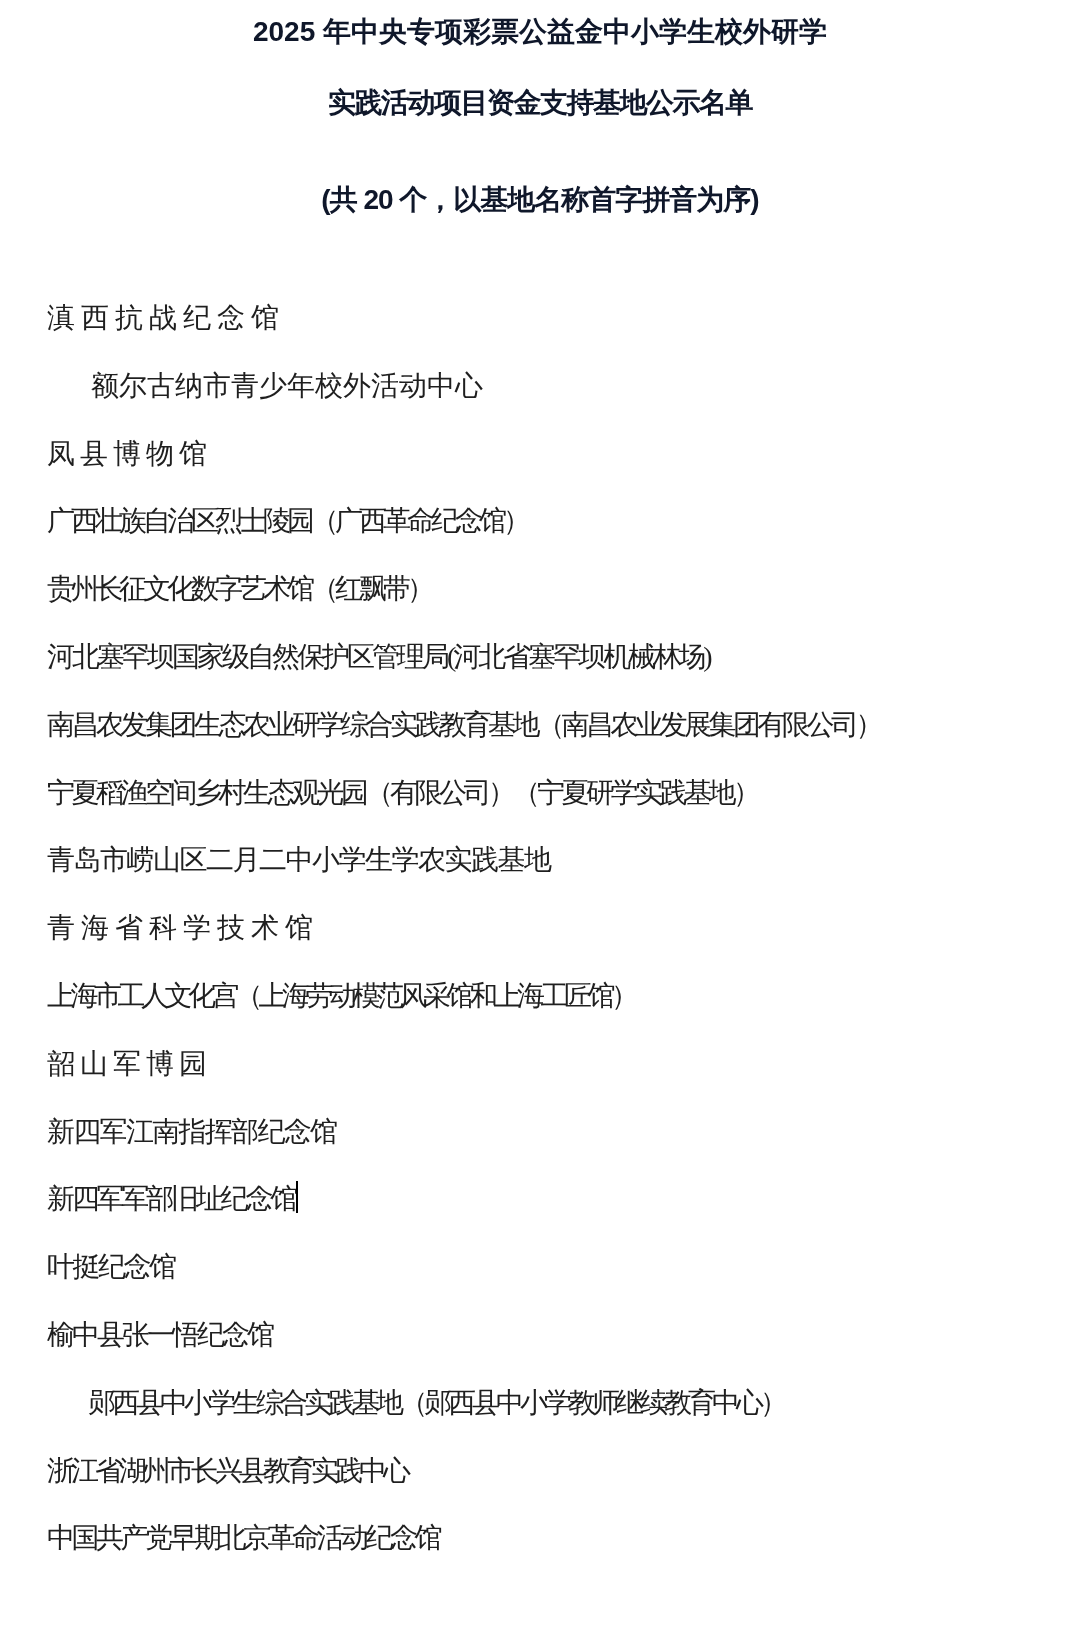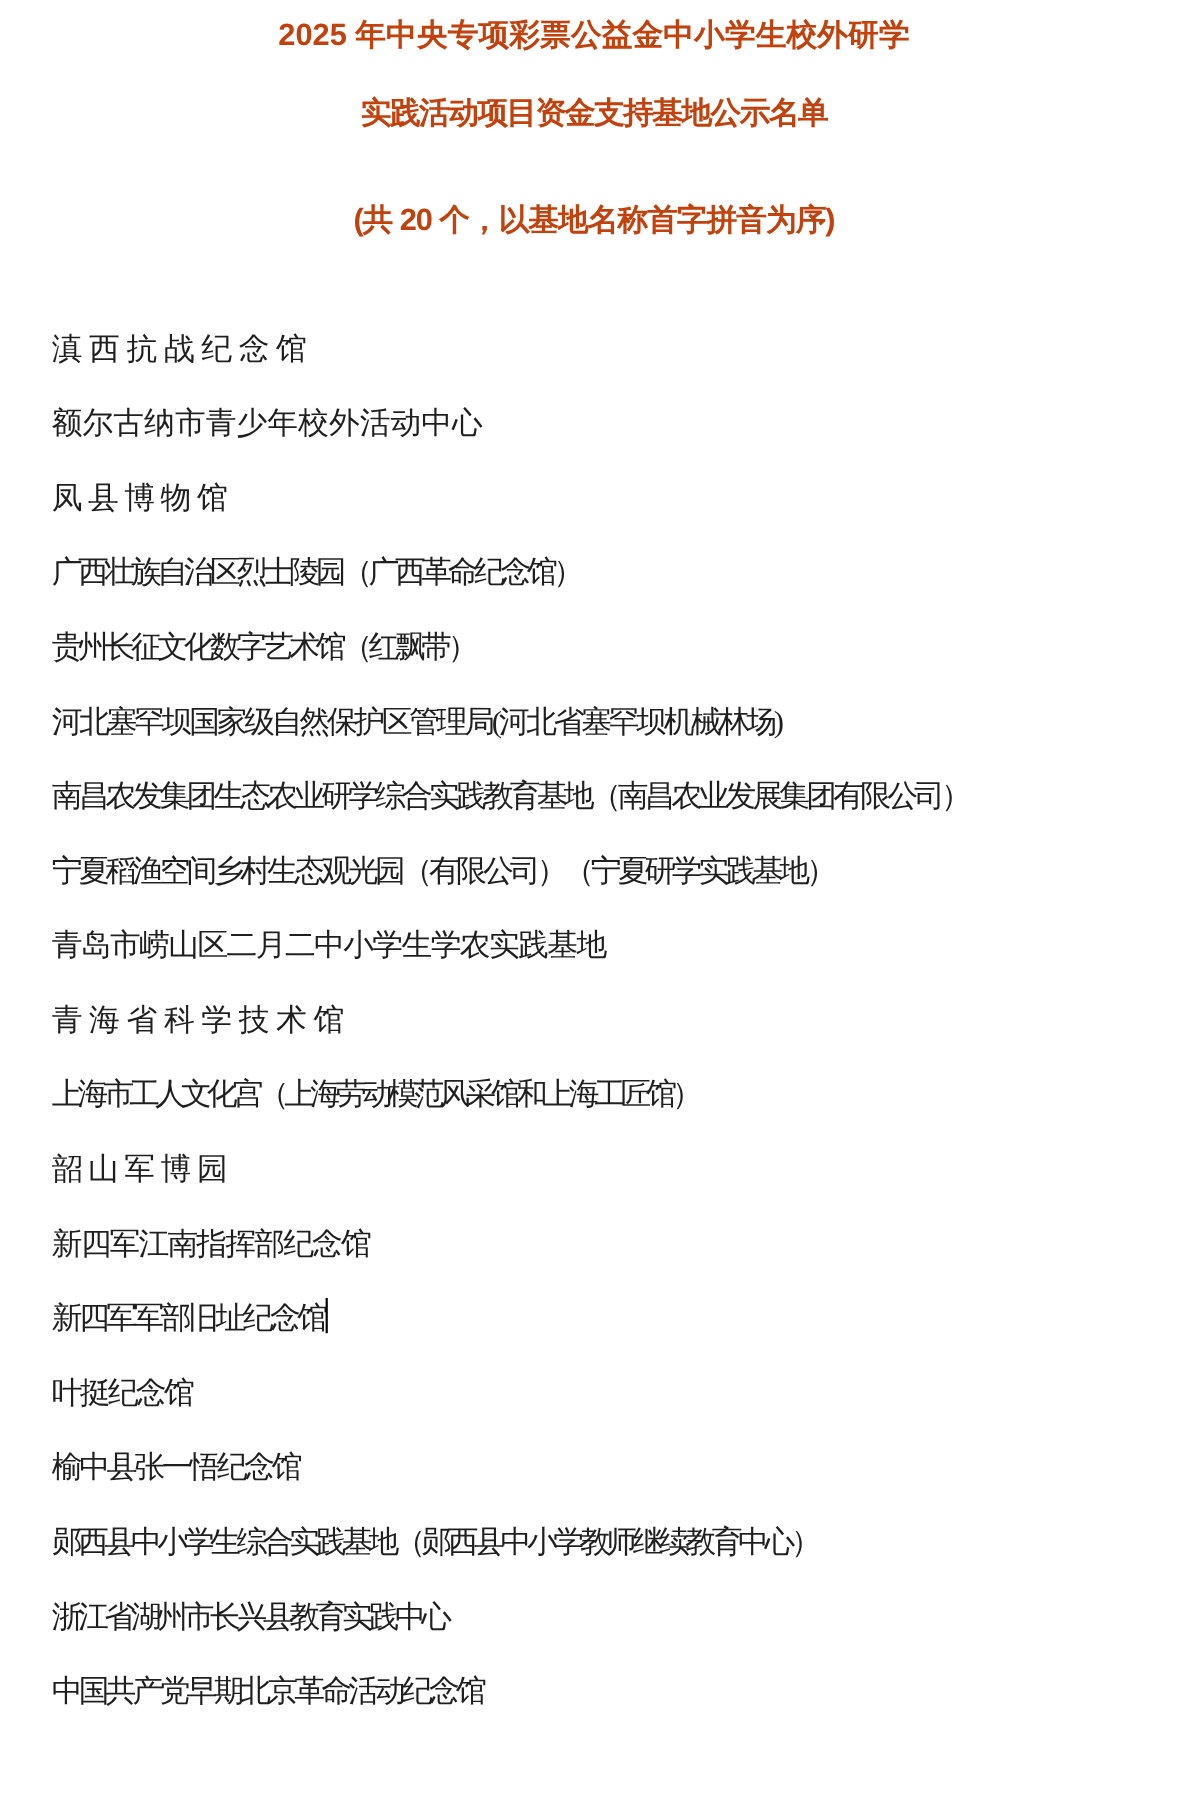--- a/index.html
+++ b/index.html
@@ -15,21 +15,21 @@
     background:#ffffff;
   }
   .title-line{
     position:absolute;
     left:0;width:100%;
     text-align:center;
     font-family:"Liberation Sans","DejaVu Sans",sans-serif;
     font-weight:700;
     font-size:28px;
     line-height:34px;
-    color:#c2410c;
+    color:#0f172a;
     white-space:nowrap;
   }
   .t1{top:15px;}
   .t2{top:86px;letter-spacing:-1.5px;}
   .t3{top:183px;letter-spacing:-1px;}
   .base-list{
     position:absolute;
     top:284px;left:47px;right:20px;
   }
   .list-item{
@@ -50,32 +50,32 @@
 </head>
 <body>
 
 <div class="doc">
   <div class="title-line t1">2025 年中央专项彩票公益金中小学生校外研学</div>
   <div class="title-line t2">实践活动项目资金支持基地公示名单</div>
   <div class="title-line t3">(共 20 个，以基地名称首字拼音为序)</div>
 
   <div class="base-list">
       <div class="list-item"><span style="letter-spacing: 6px;">滇西抗战纪念馆</span></div>
-      <div class="list-item"><span style="letter-spacing: 0px;">额尔古纳市青少年校外活动中心</span></div>
+      <div class="list-item"><span style="letter-spacing: 0px; margin-left: 44px;">额尔古纳市青少年校外活动中心</span></div>
       <div class="list-item"><span style="letter-spacing: 5px;">凤县博物馆</span></div>
       <div class="list-item"><span style="letter-spacing: -4px;">广西壮族自治区烈士陵园（广西革命纪念馆）</span></div>
       <div class="list-item"><span style="letter-spacing: -4px;">贵州长征文化数字艺术馆（红飘带）</span></div>
       <div class="list-item"><span style="letter-spacing: -3px;">河北塞罕坝国家级自然保护区管理局(河北省塞罕坝机械林场)</span></div>
       <div class="list-item"><span style="letter-spacing: -3.5px;">南昌农发集团生态农业研学综合实践教育基地（南昌农业发展集团有限公司）</span></div>
       <div class="list-item"><span style="letter-spacing: -3.5px;">宁夏稻渔空间乡村生态观光园（有限公司）（宁夏研学实践基地）</span></div>
       <div class="list-item"><span style="letter-spacing: -1.5px;">青岛市崂山区二月二中小学生学农实践基地</span></div>
       <div class="list-item"><span style="letter-spacing: 6px;">青海省科学技术馆</span></div>
       <div class="list-item"><span style="letter-spacing: -4.5px;">上海市工人文化宫（上海劳动模范风采馆和上海工匠馆）</span></div>
       <div class="list-item"><span style="letter-spacing: 5px; margin-top: 16px;">韶山军博园</span></div>
       <div class="list-item"><span style="letter-spacing: -1.7px;">新四军江南指挥部纪念馆</span></div>
       <div class="list-item"><span style="letter-spacing: -3.2px;">新四军军部旧址纪念馆</span><span class="caret"></span></div>
       <div class="list-item"><span style="letter-spacing: -2.5px;">叶挺纪念馆</span></div>
       <div class="list-item"><span style="letter-spacing: -3px;">榆中县张一悟纪念馆</span></div>
-      <div class="list-item"><span style="letter-spacing: -4px;">郧西县中小学生综合实践基地（郧西县中小学教师继续教育中心）</span></div>
+      <div class="list-item"><span style="letter-spacing: -4px; margin-left: 41px;">郧西县中小学生综合实践基地（郧西县中小学教师继续教育中心）</span></div>
       <div class="list-item"><span style="letter-spacing: -4px;">浙江省湖州市长兴县教育实践中心</span></div>
       <div class="list-item"><span style="letter-spacing: -3.5px;">中国共产党早期北京革命活动纪念馆</span></div>
     </div>
 </div>
 
 </body></html>

